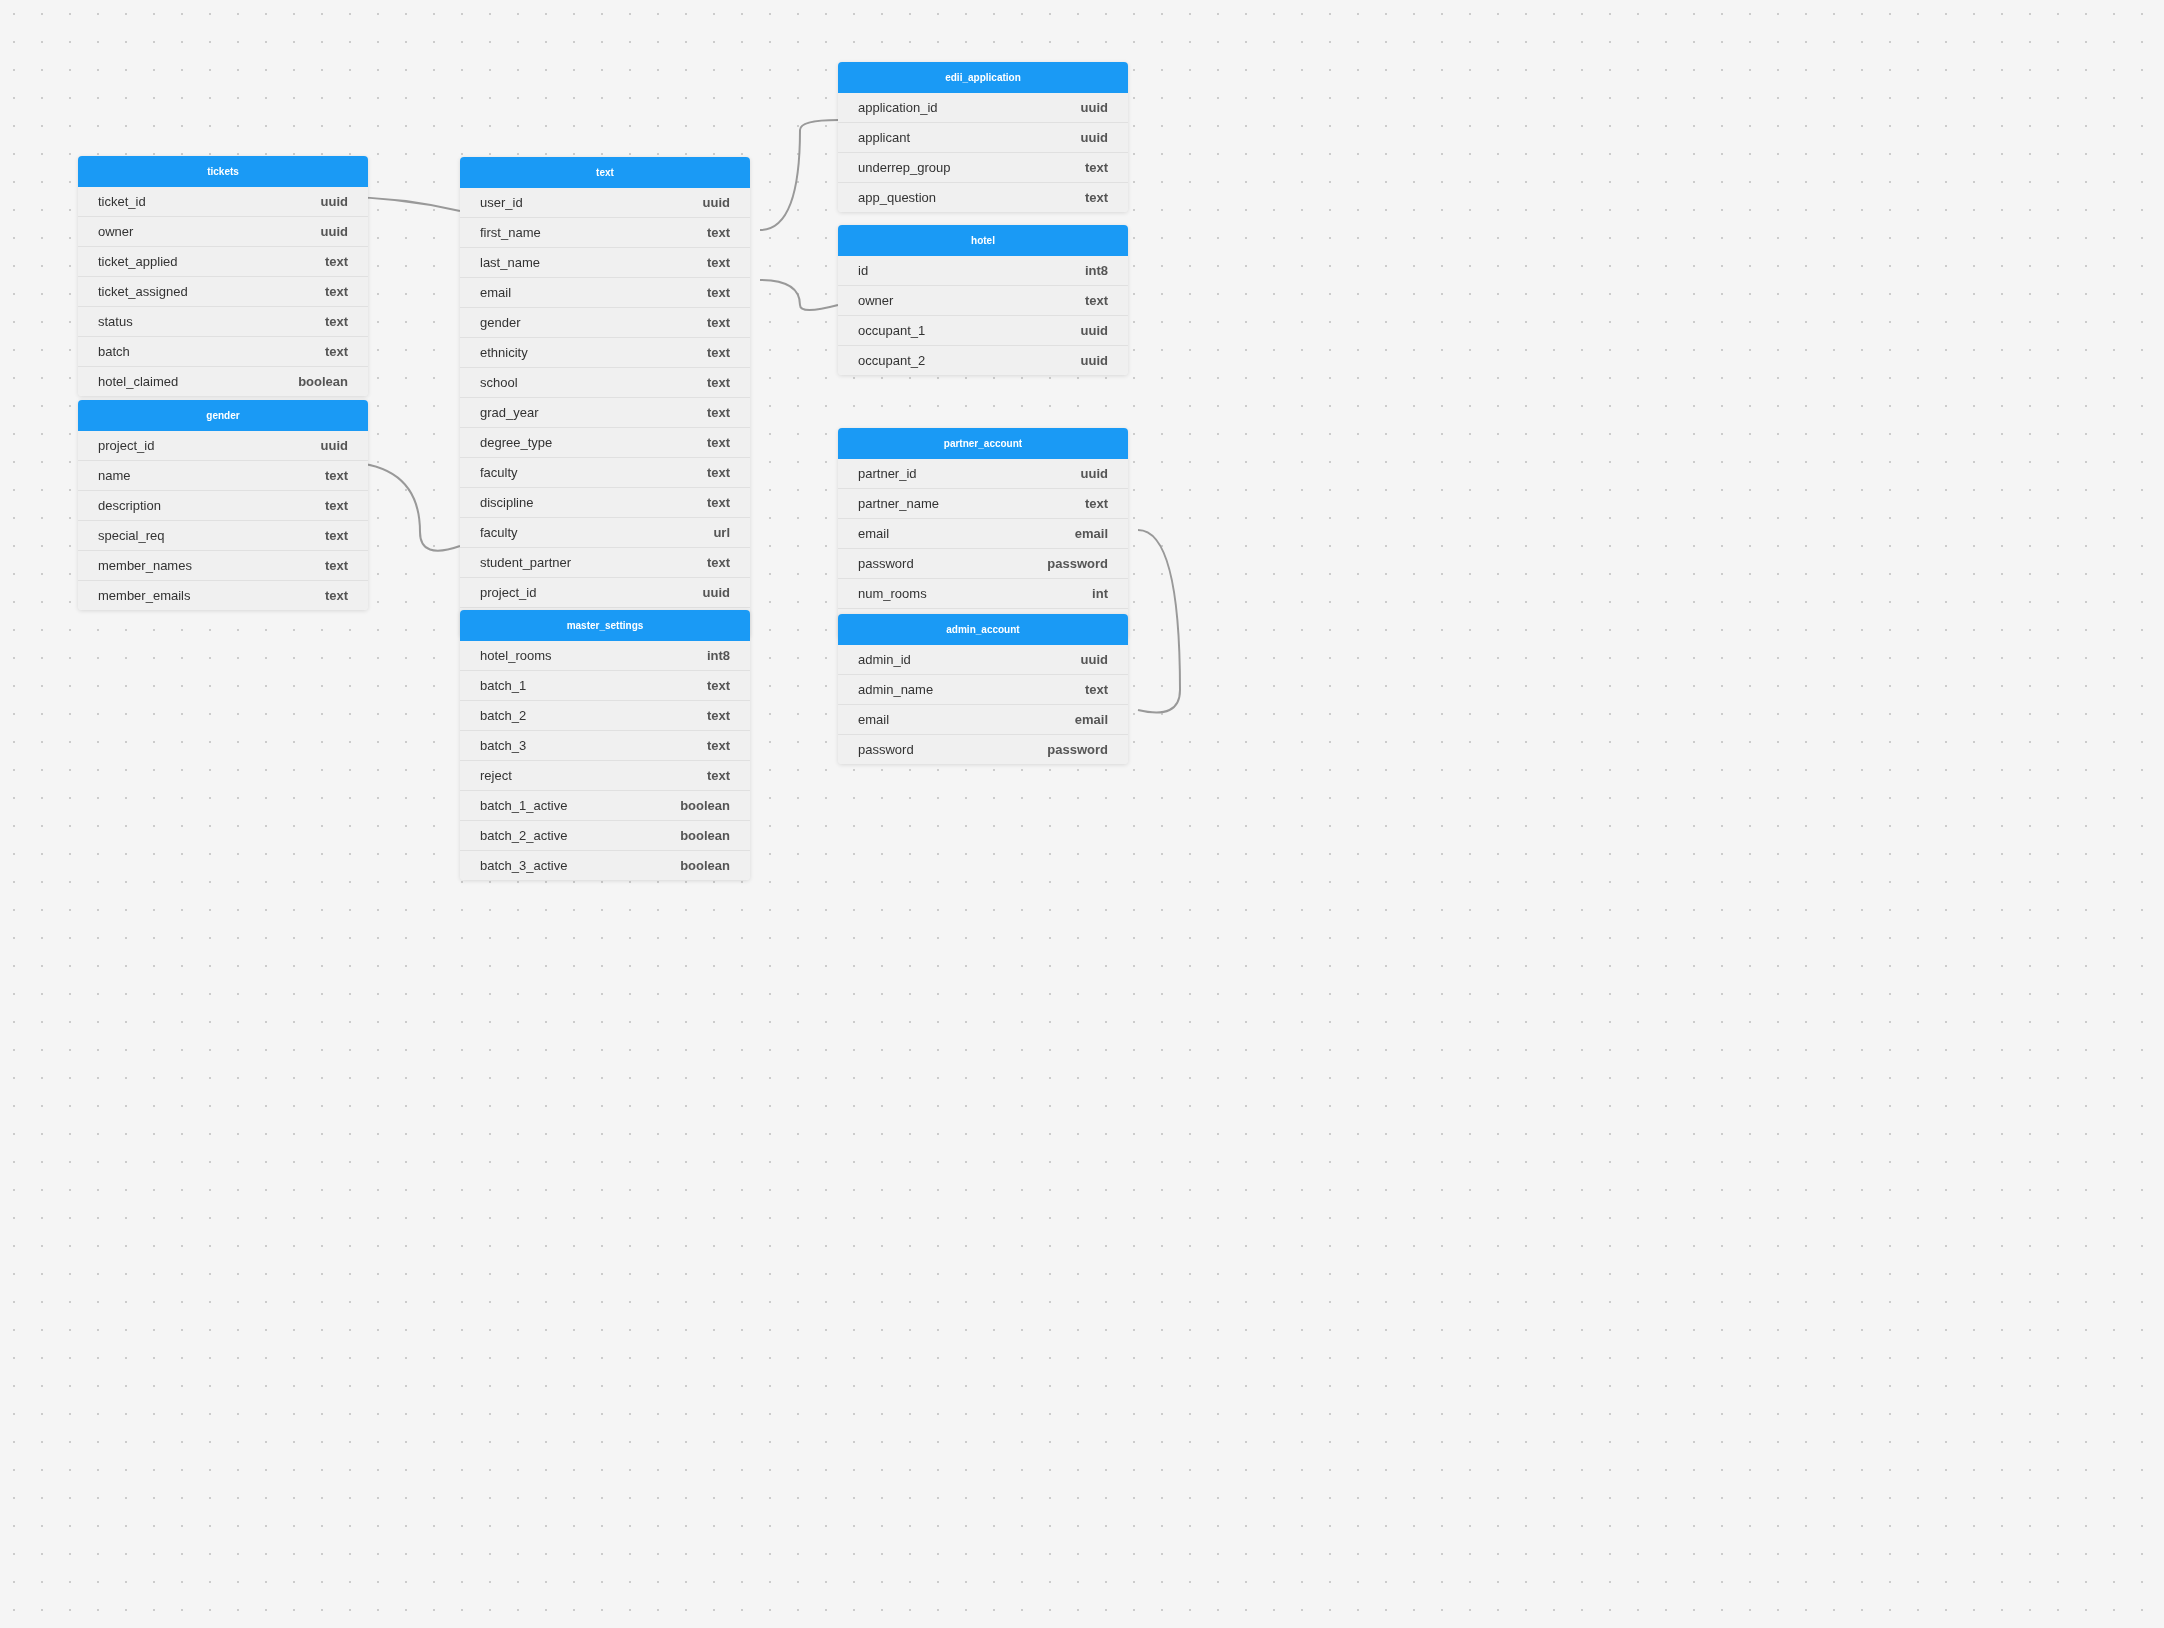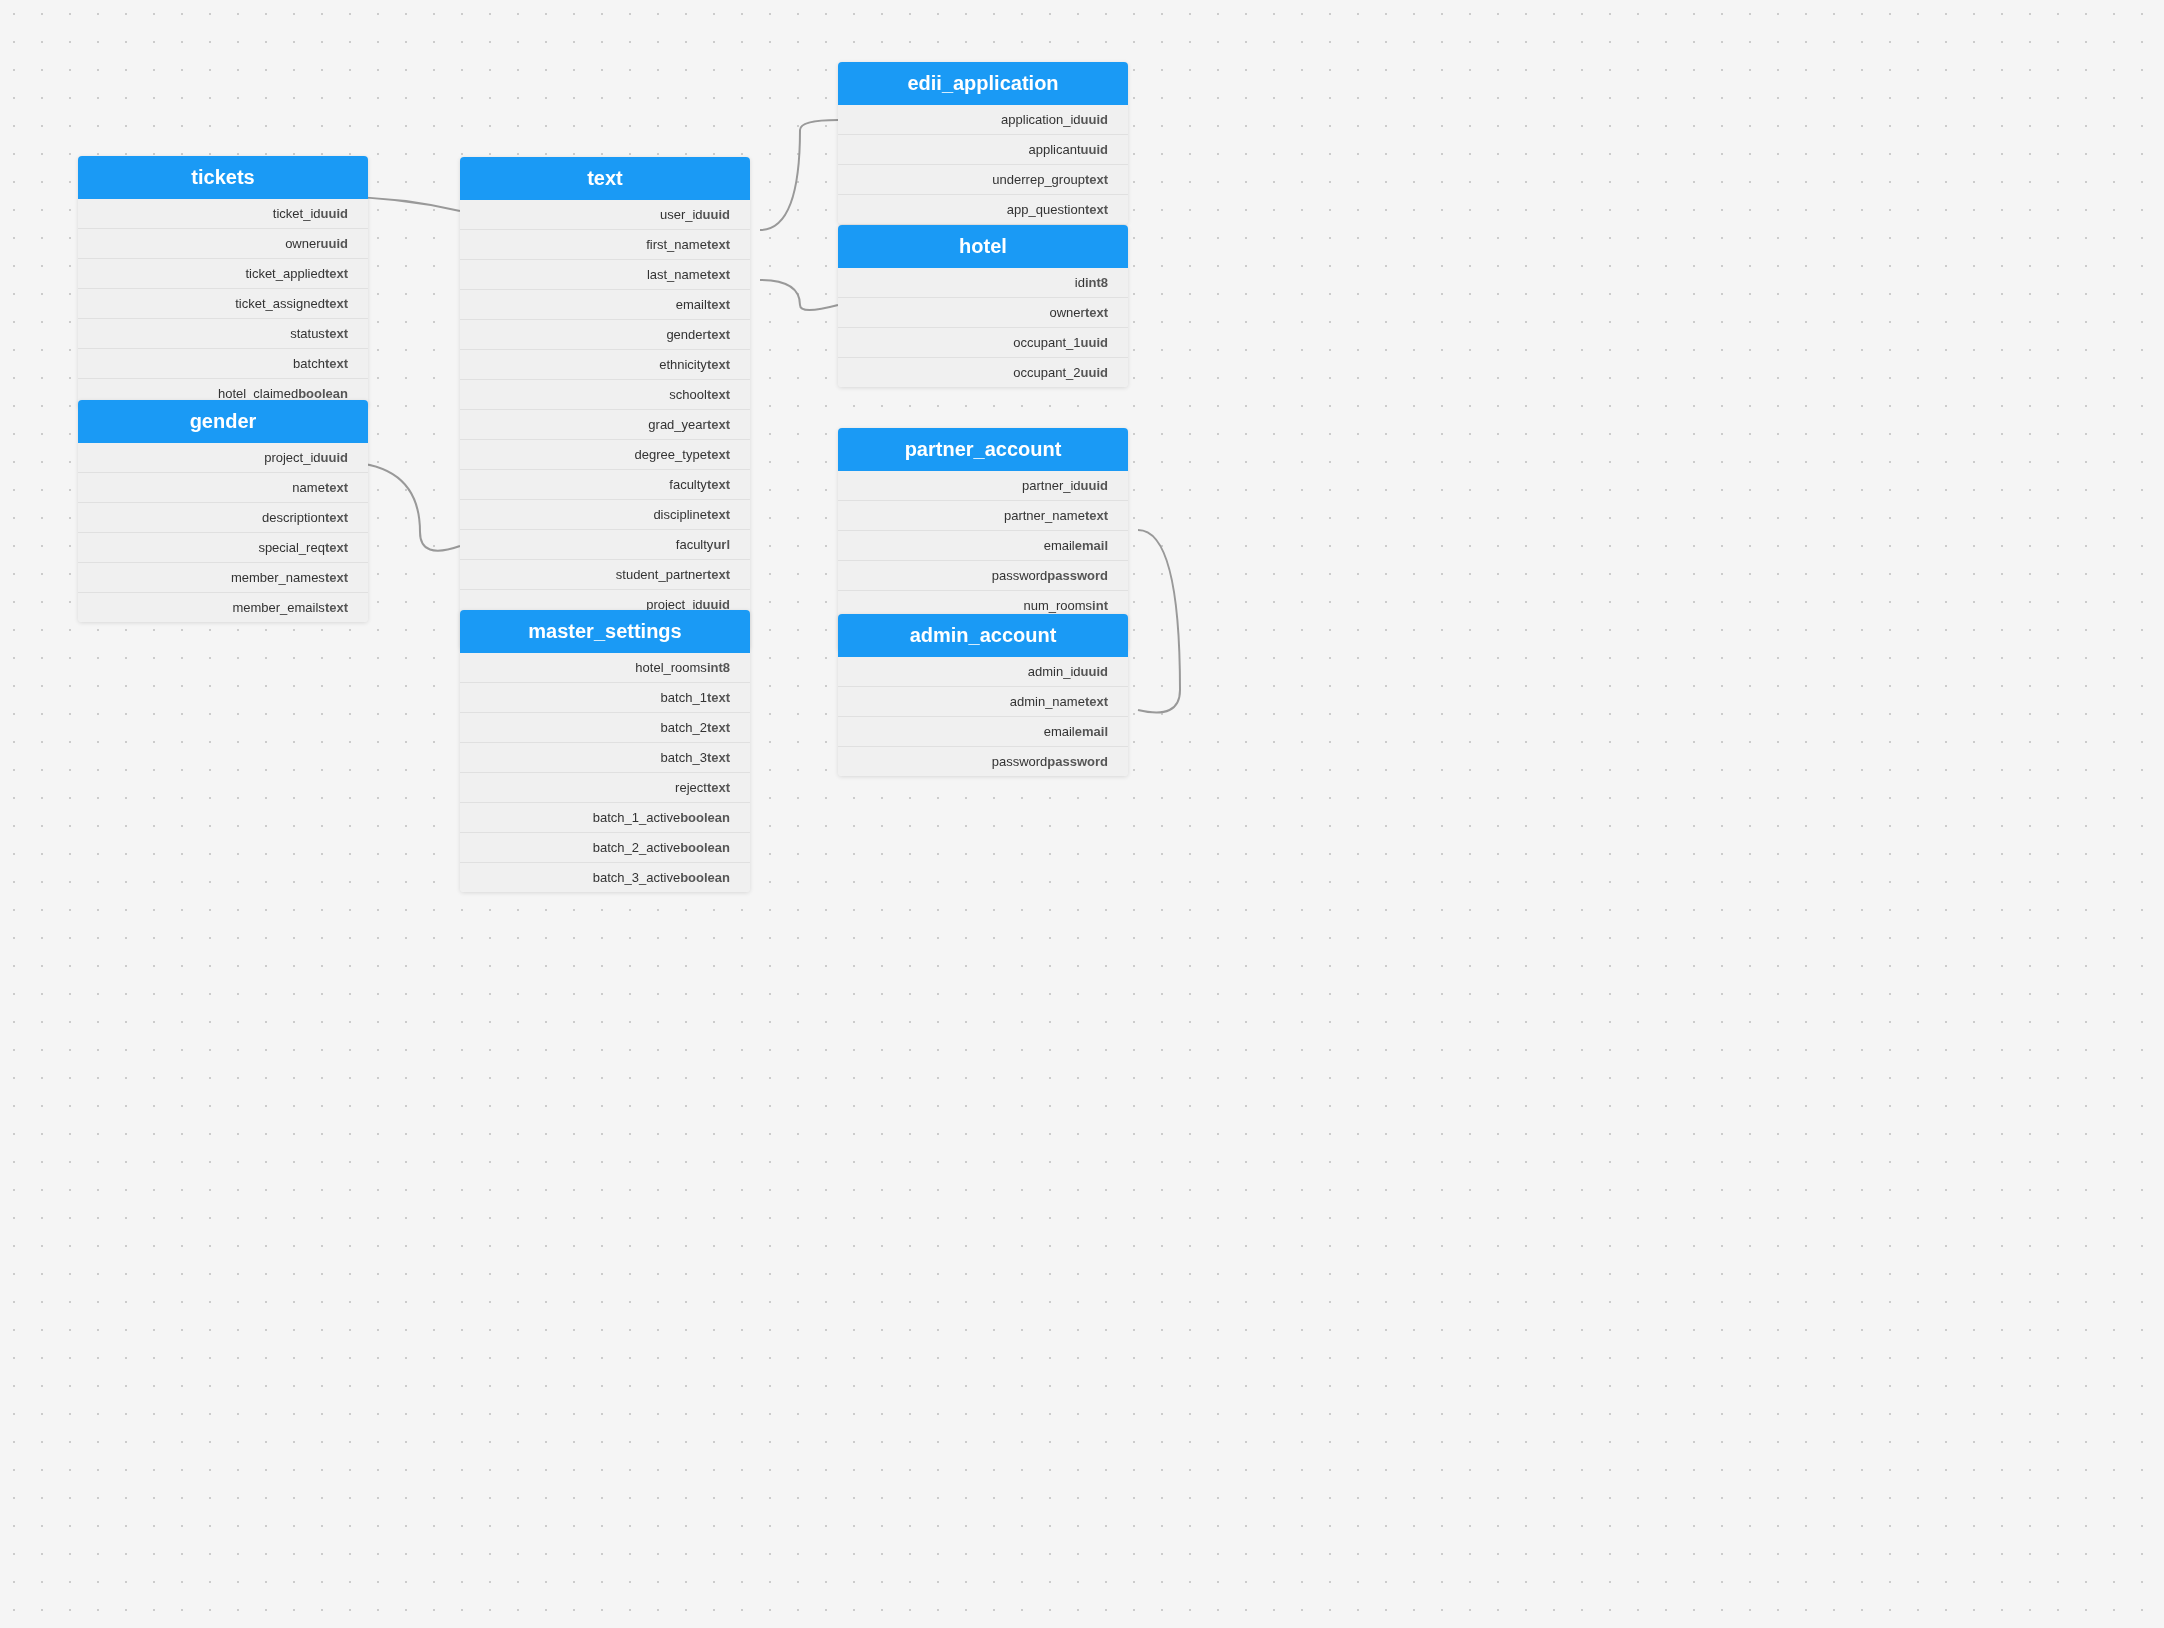--- a/index.html
+++ b/index.html
@@ -25,28 +25,28 @@
       overflow: hidden;
       box-shadow: 0 1px 4px rgba(0,0,0,0.12);
       min-width: 260px;
     }
     .table-header {
       background-color: #1a9af5;
       color: white;
       text-align: center;
       padding: 10px 16px;
       font-weight: 600;
-      font-size: 20px;
+      font-size: 10px;
     }
     .table-body {
       background-color: #f0f0f0;
     }
     .table-row {
       display: flex;
-      justify-content: flex-end;
+      justify-content: space-between;
       padding: 7px 20px;
       background-color: #f0f0f0;
       border-top: 1px solid #e0e0e0;
     }
     .table-row:first-child {
       border-top: none;
     }
     .col-name {
       color: #333;
       font-weight: 400;

